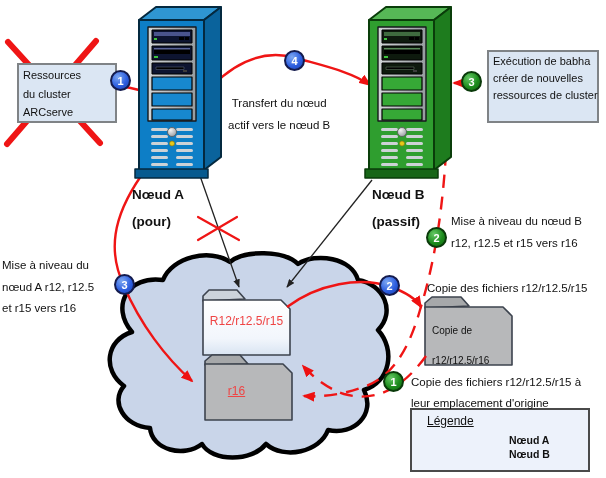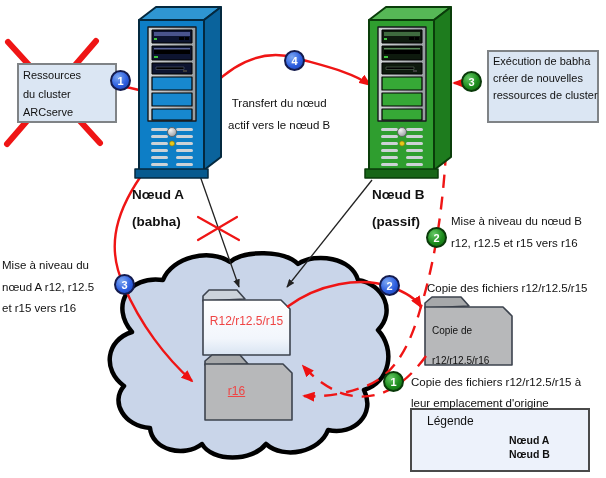--- a/index.html
+++ b/index.html
@@ -194,21 +194,21 @@
   </div>
 
   <div class="note exec" style="left:487px;top:50px;width:112px;height:73px;">
     <div>Exécution de babha</div>
     <div>créer de nouvelles</div>
     <div>ressources de cluster</div>
   </div>
 
   <div class="txt nodelabel" style="left:132px;top:181px;">
     <div>Nœud A</div>
-    <div>(babha)</div>
+    <div>(pour)</div>
   </div>
   <div class="txt nodelabel" style="left:372px;top:181px;">
     <div>Nœud B</div>
     <div>(passif)</div>
   </div>
 
   <div class="txt ann" style="left:228px;top:92px;line-height:22px;text-align:center;">
     <div>Transfert du nœud</div>
     <div>actif vers le nœud B</div>
   </div>
@@ -236,17 +236,17 @@
 
   <div class="badge blue" style="left:110px;top:70px;">1</div>
   <div class="badge blue" style="left:284px;top:50px;">4</div>
   <div class="badge blue" style="left:114px;top:274px;">3</div>
   <div class="badge blue" style="left:379px;top:275px;">2</div>
   <div class="badge green" style="left:461px;top:71px;">3</div>
   <div class="badge green" style="left:426px;top:227px;">2</div>
   <div class="badge green" style="left:383px;top:371px;">1</div>
 
   <div class="legendbox"></div>
-  <div class="txt legendtitle" style="left:427px;top:414px;">Légende</div>
+  <div class="txt legendtitle" style="left:427px;top:414px;text-decoration:underline;">Légende</div>
   <div class="txt legenditem" style="left:509px;top:434px;">Nœud A</div>
   <div class="txt legenditem" style="left:509px;top:448px;">Nœud B</div>
 
 </div>
 
 </body></html>

